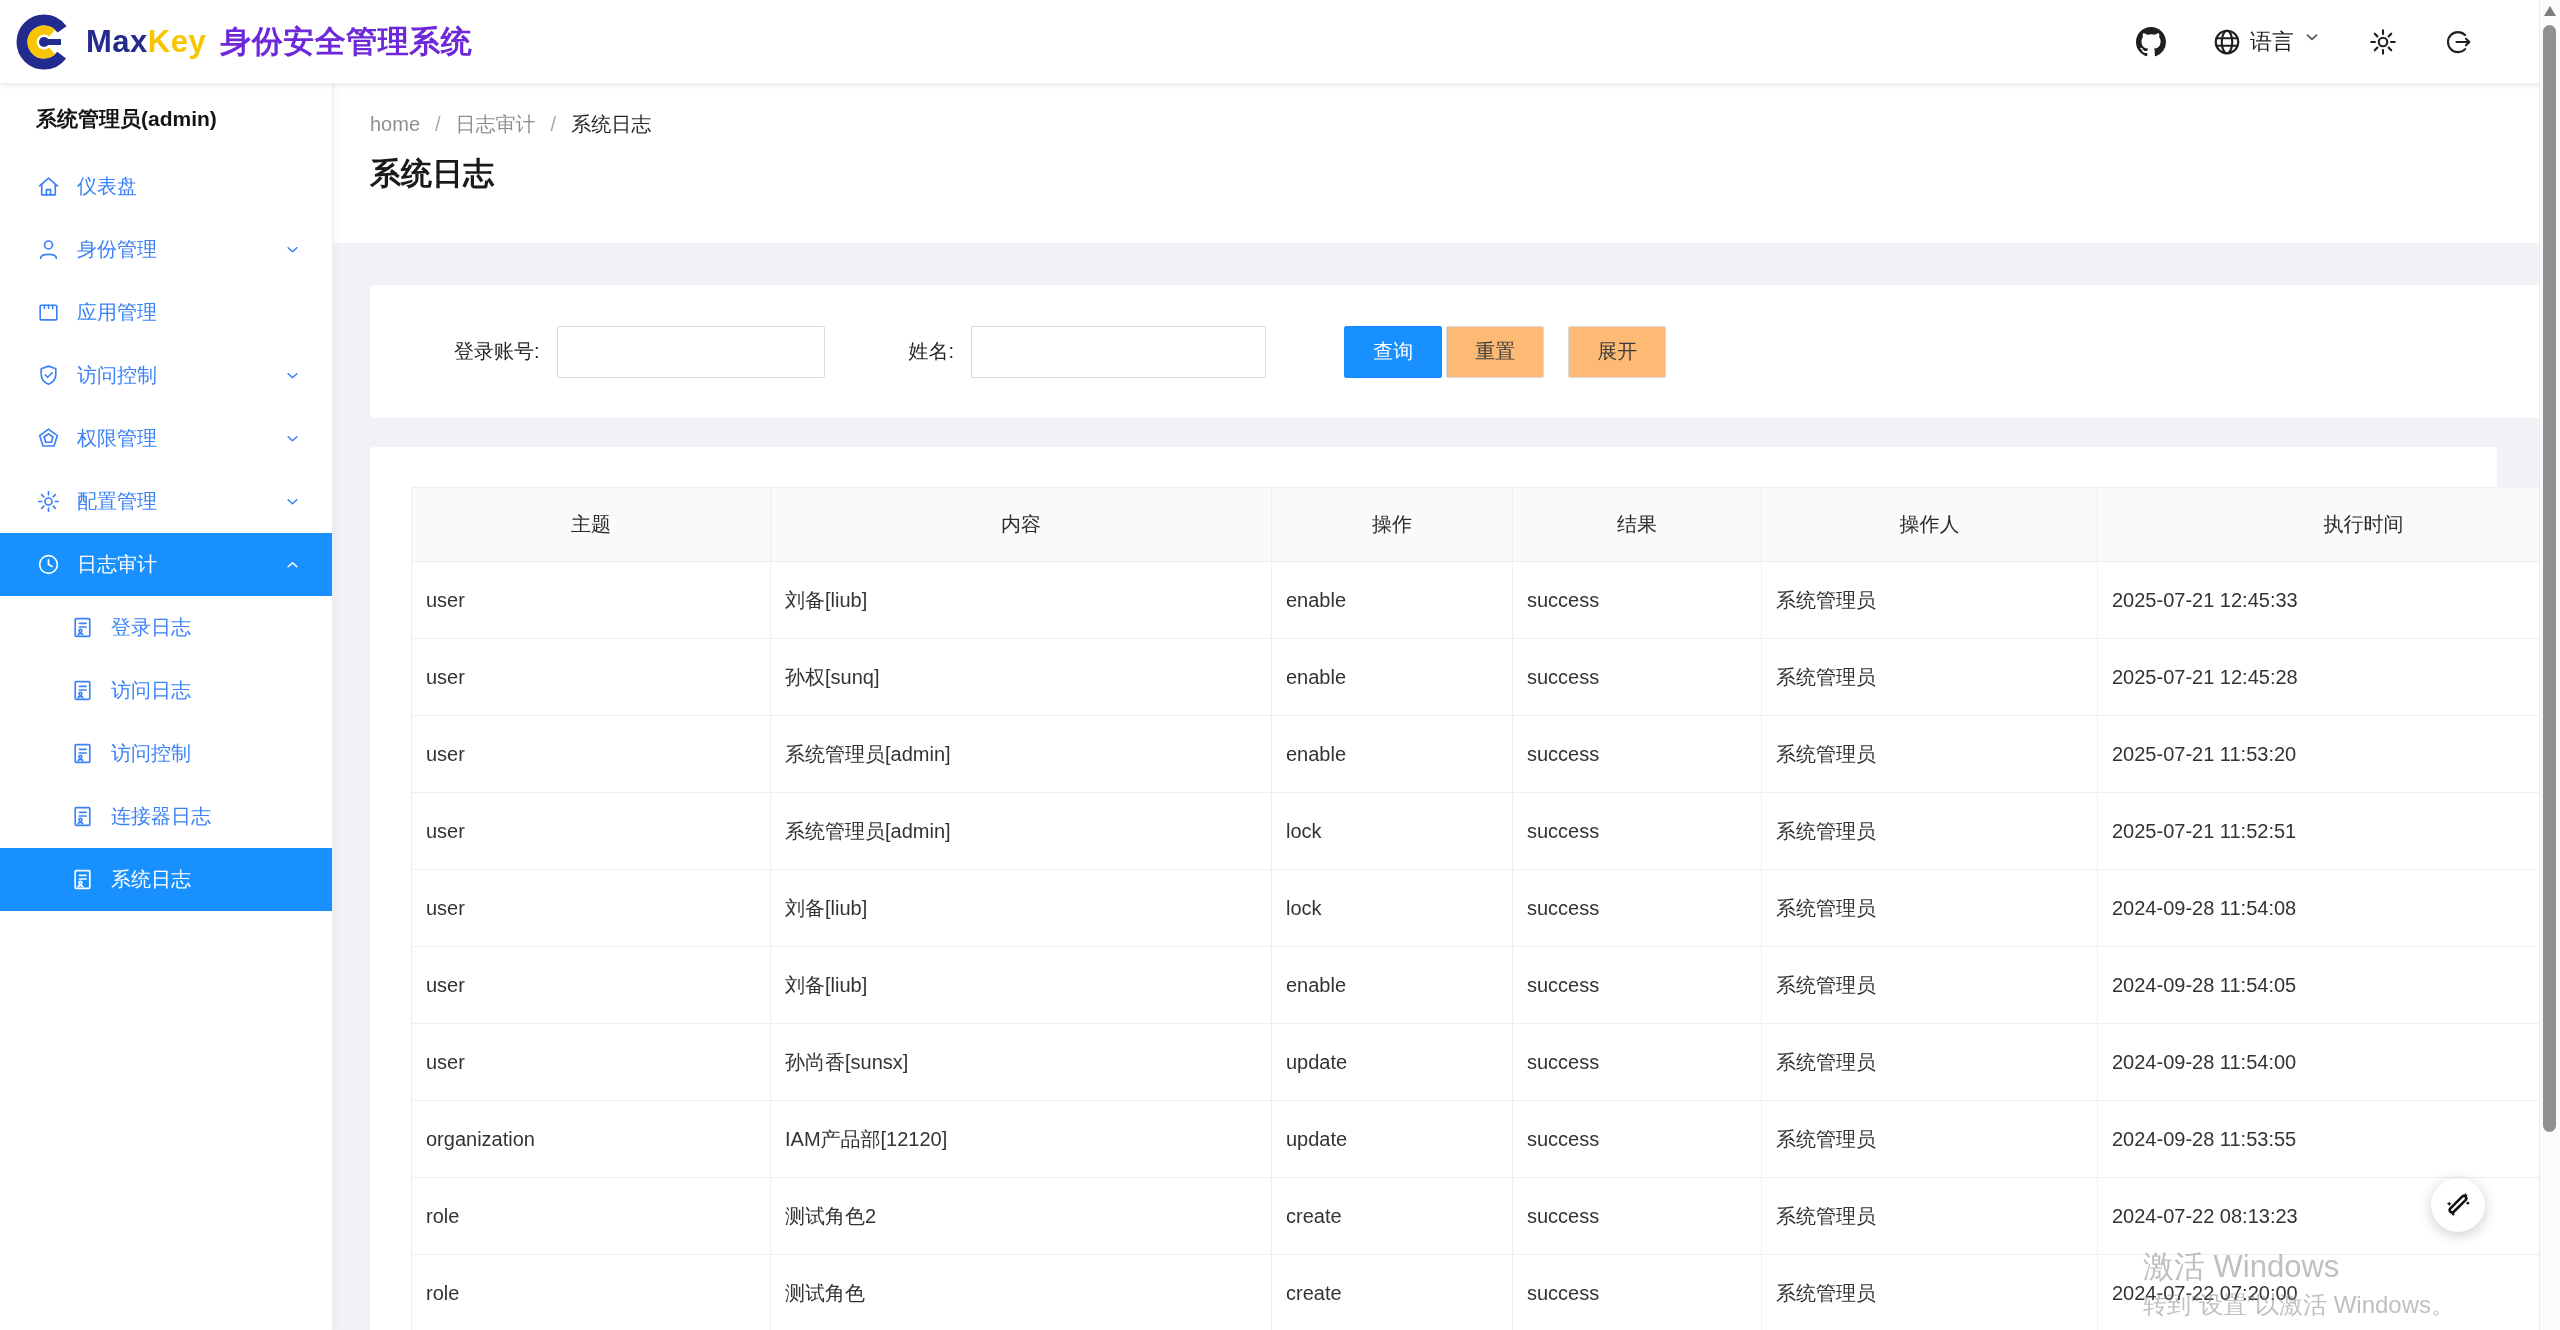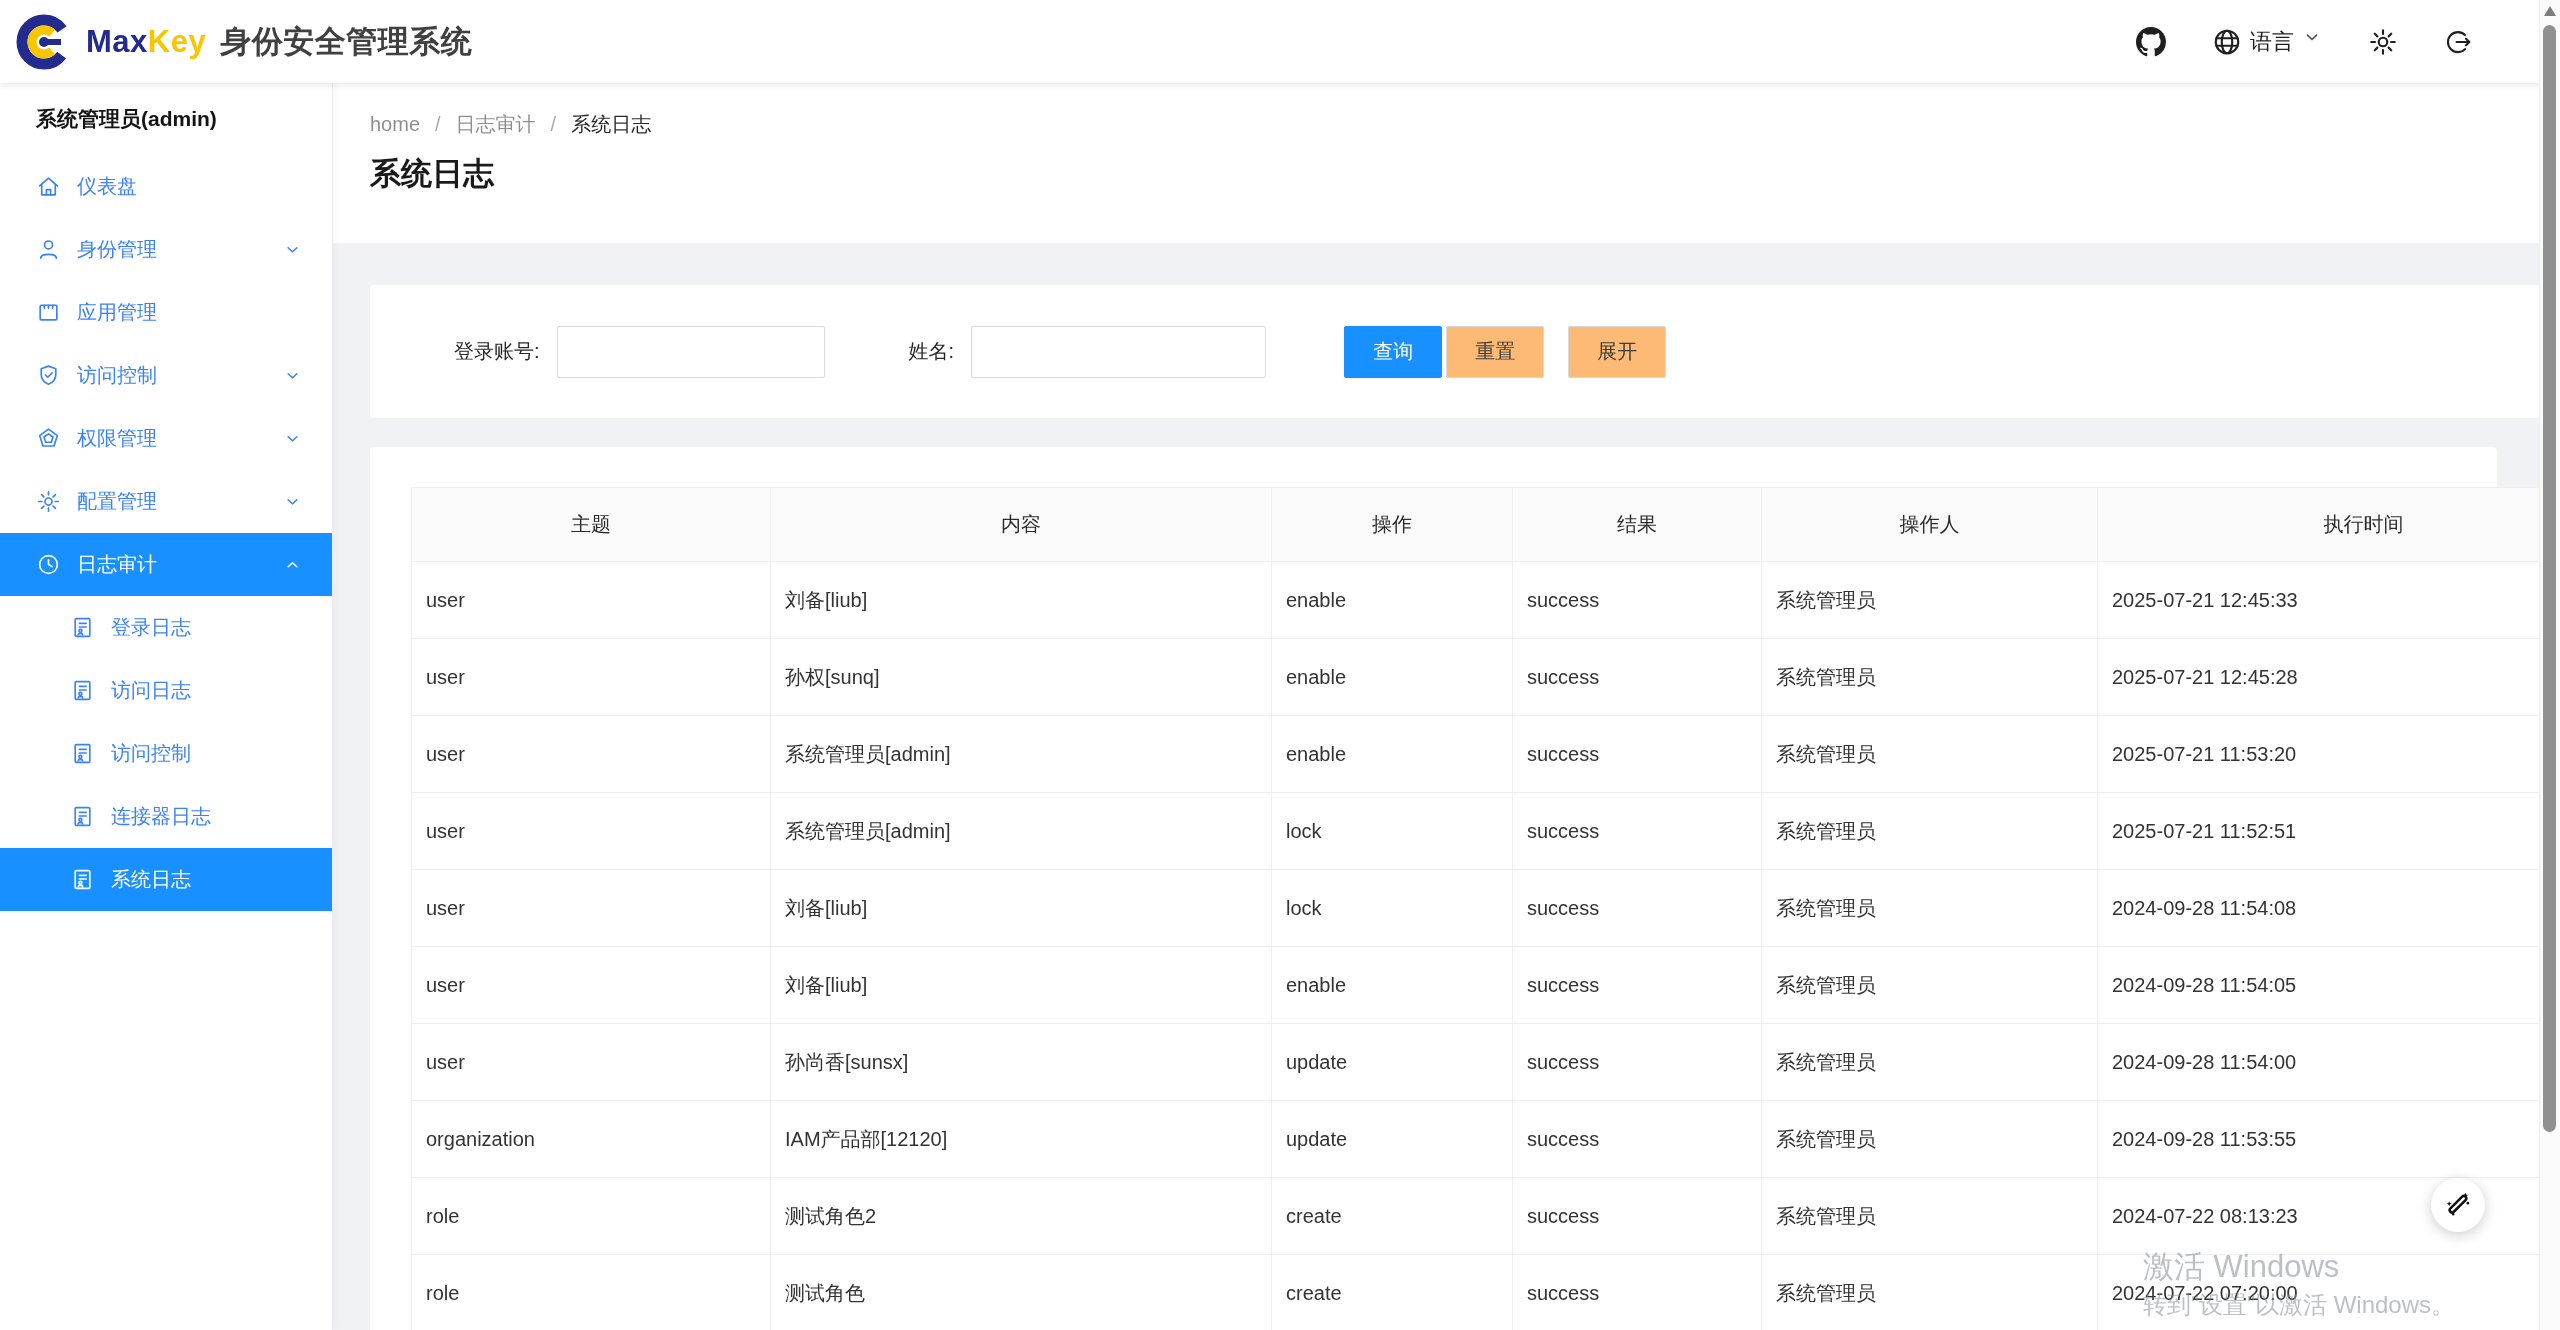--- a/index.html
+++ b/index.html
@@ -13,21 +13,21 @@
   
   .app-header{
     position:absolute;top:0;left:0;width:2560px;height:83px;background:#fff;
     box-shadow:0 2px 6px rgba(0,21,41,.10);z-index:30;display:flex;align-items:center;
   }
   .logo-wrap{display:flex;align-items:center;padding-left:14px;}
   .logo-mark{width:64px;height:64px;}
   .brand{font-size:31px;font-weight:700;margin-left:8px;white-space:nowrap;letter-spacing:.5px;}
   .brand .max{color:#232c8e;}
   .brand .key{color:#f7c600;}
-  .brand .suffix{color:#404040;margin-left:14px;}
+  .brand .suffix{color:#6d28d9;margin-left:14px;}
   .header-actions{margin-left:auto;display:flex;align-items:center;gap:46px;padding-right:86px;}
   .h-icon{width:30px;height:30px;color:#1f1f1f;cursor:pointer;}
   .h-icon svg{width:30px;height:30px;fill:none;stroke:currentColor;stroke-width:1.7;stroke-linecap:round;stroke-linejoin:round;}
   .h-icon.filled svg{fill:currentColor;stroke:none;}
   .lang-group{display:flex;align-items:flex-start;gap:8px;cursor:pointer;color:#1f1f1f;}
   .lang-label{font-size:22px;}
   .lang-chevron svg{width:20px;height:20px;fill:none;stroke:#555;stroke-width:2;stroke-linecap:round;stroke-linejoin:round;}
   
   .sidebar{
     position:absolute;top:83px;left:0;width:332px;height:1247px;background:#fff;

